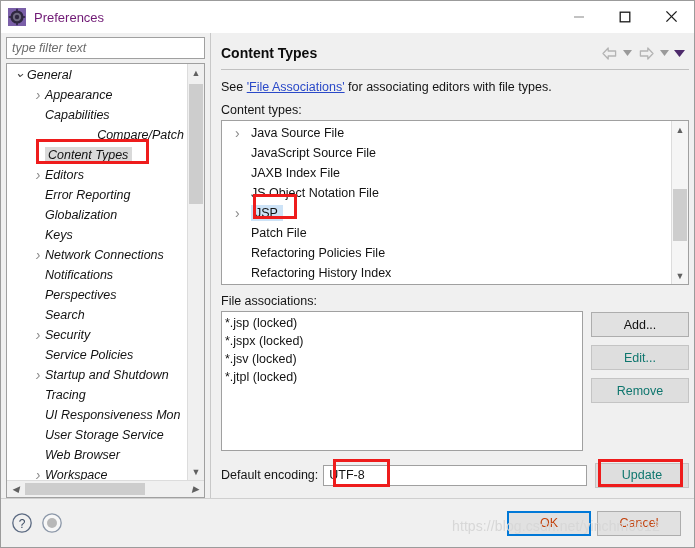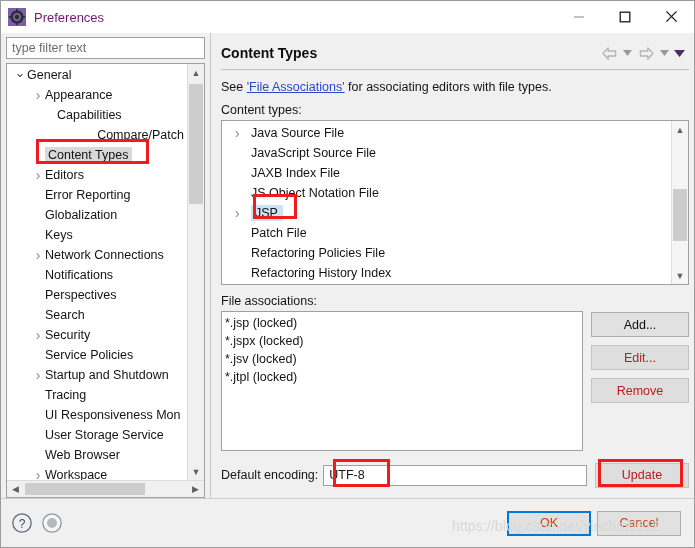--- a/index.html
+++ b/index.html
@@ -72,20 +72,21 @@
 
   
   #left-col {
     width: 209px;
     min-width: 209px;
     display: flex;
     flex-direction: column;
     padding: 4px 0 0 5px;
     box-sizing: border-box;
     background: #f0f0f0;
+    font-style: italic;
   }
   #filter-input {
     height: 22px;
     background: #ffffff;
     border: 1px solid #a0a0a0;
     box-sizing: border-box;
     display: flex;
     align-items: center;
     padding-left: 5px;
     color: #6d6d6d;
@@ -330,21 +331,21 @@
     border: 1px solid #adadad;
     background: #e1e1e1;
     box-sizing: border-box;
     display: flex;
     align-items: center;
     justify-content: center;
     font-size: 12.5px;
     color: #101010;
   }
   .btn.disabled {
-    color: #b91c1c;
+    color: #0f766e;
     border-color: #c4c4c4;
     background: #dedede;
   }
 
   
   #enc-row {
     display: flex;
     align-items: center;
     height: 26px;
     min-height: 26px;
@@ -482,21 +483,21 @@
         <div id="tree-inner">
           <div id="tree-list">
               <div class="tnode" style="padding-left: 6px;">
                 <span class="twisty" style="font-size: 13px; color: rgb(74, 74, 74); transform: translateY(-3px);">⌄</span>
                 <span class="tlabel">General</span>
               </div>
               <div class="tnode" style="padding-left: 24px;">
                 <span class="twisty" style="font-size: 14px;">›</span>
                 <span class="tlabel">Appearance</span>
               </div>
-              <div class="tnode" style="padding-left: 36px;">
+              <div class="tnode" style="padding-left: 24px;">
                 <span class="twisty"></span>
                 <span class="tlabel">Capabilities</span>
               </div>
               <div class="tnode" style="padding-left: 24px; justify-content: flex-end;">
                 <span class="twisty"></span>
                 <span class="tlabel">Compare/Patch</span>
               </div>
               <div class="tnode selected" style="padding-left: 24px;">
                 <span class="twisty"></span>
                 <span class="tlabel">Content Types</span>

